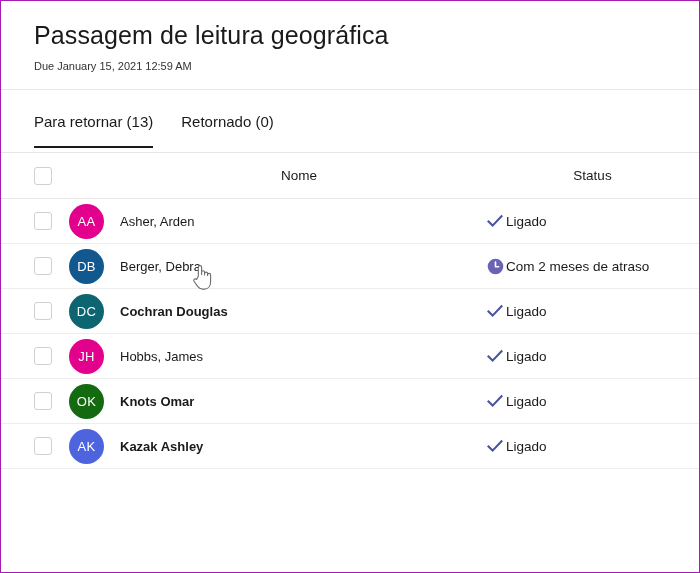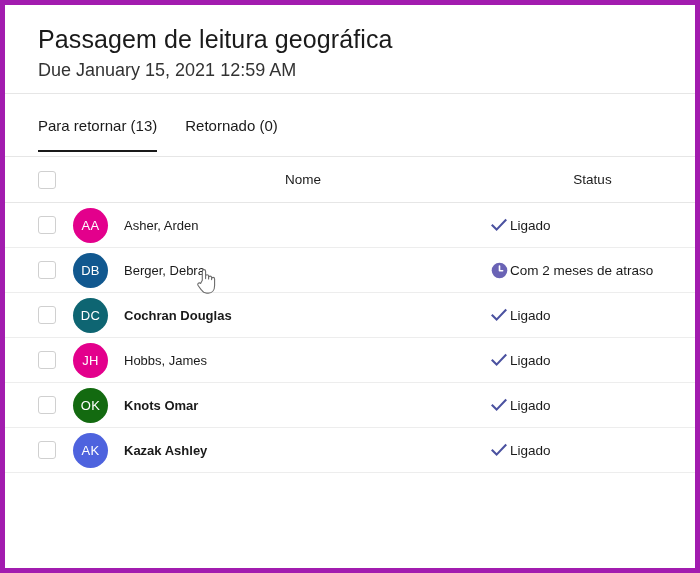--- a/index.html
+++ b/index.html
@@ -9,42 +9,42 @@
   }
   body {
     font-family: "Liberation Sans", sans-serif;
     -webkit-font-smoothing: antialiased;
   }
   .app-window {
     position: relative;
     width: 700px;
     height: 573px;
     background: #ffffff;
-    border: 5px solid #a21caf;
+    border: 1px solid #a21caf;
     box-sizing: border-box;
     overflow: hidden;
   }
 
   
   .header {
     padding: 18px 0 0 33px;
     height: 89px;
     box-sizing: border-box;
     border-bottom: 1px solid #e6e6e6;
   }
   .page-title {
     font-size: 25px;
     line-height: 32px;
     color: #1a1a1a;
     font-weight: 400;
     margin: 0;
     letter-spacing: 0.1px;
   }
   .due-line {
-    font-size: 18px;
+    font-size: 11px;
     line-height: 20px;
     color: #333333;
     margin-top: 5px;
   }
 
   
   .tabs {
     position: relative;
     height: 62px;
     padding-left: 33px;

